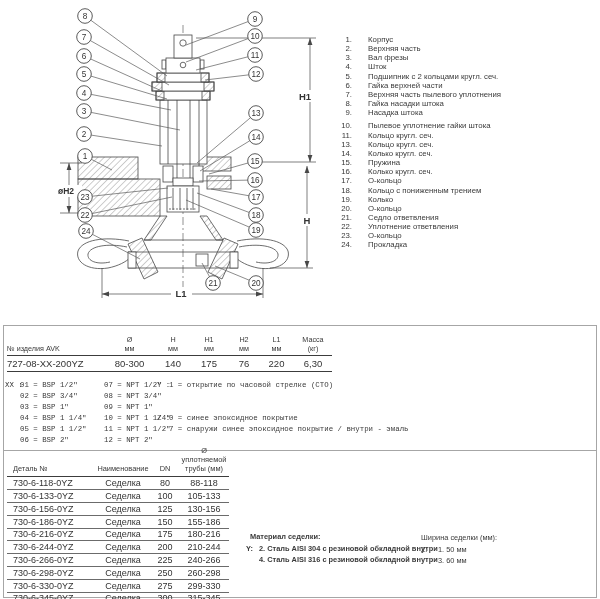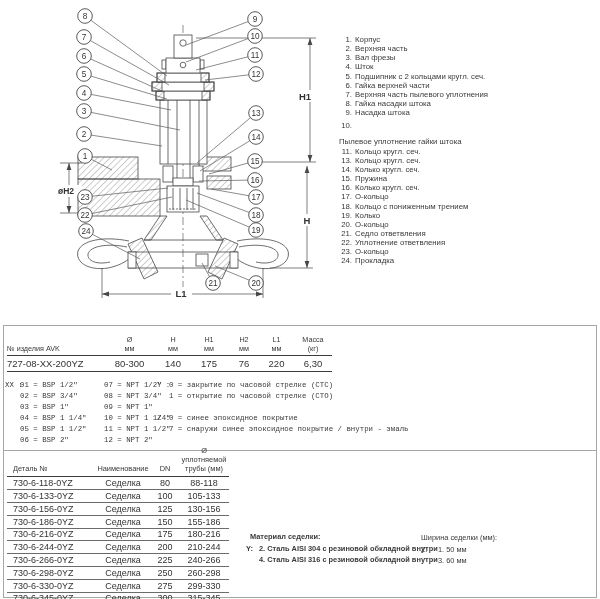--- a/index.html
+++ b/index.html
@@ -3,23 +3,23 @@
 <meta charset="utf-8">
 <style>
   html,body{margin:0;padding:0;background:#fff;}
   #page{position:relative;width:600px;height:599px;background:#fff;overflow:hidden;
         font-family:"Liberation Sans",sans-serif;color:#383838;}
   svg text{font-family:"Liberation Sans",sans-serif;}
 
   
   .parts-list{position:absolute;left:336px;top:35px;width:262px;font-size:7.8px;line-height:9.15px;color:#3a3a3a;}
   .pl-item{display:flex;}
-  .pl-item:nth-of-type(10){margin-top:4px;flex-direction:column;}
+  .pl-item:nth-of-type(10){margin-top:4px;}
   .pl-num{width:16px;text-align:right;flex:0 0 16px;}
-  .pl-label{margin-left:3px;}
+  .pl-label{margin-left:16px;}
 
   
   .bottom-box{position:absolute;left:3px;top:325px;width:592px;height:271px;border:1px solid #a6a6a6;}
   .box-divider{position:absolute;left:0;right:0;top:124px;border-top:1px solid #a6a6a6;height:0;}
 
   
   .spec-table{position:absolute;left:7px;top:336px;width:325px;border-collapse:collapse;table-layout:fixed;}
   .spec-table td,.spec-table th{padding:0;font-weight:normal;vertical-align:bottom;}
   .spec-table tr.sp-head th{font-size:7.2px;line-height:8.6px;text-align:center;padding-bottom:2px;border-bottom:1px solid #3c3c3c;}
   .spec-table tr.sp-head th:first-child{text-align:left;}
@@ -437,21 +437,20 @@
   <div>07 = NPT 1/2"</div>
       <div>08 = NPT 3/4"</div>
       <div>09 = NPT 1"</div>
       <div>10 = NPT 1 1/4"</div>
       <div>11 = NPT 1 1/2"</div>
       <div>12 = NPT 2"</div>
     </div>
   <div class="legend lg-y">Y :</div>
   <div class="legend lg-ylines">
 
-  <div>0 = закрытие по часовой стрелке (CTC)</div>
       <div>1 = открытие по часовой стрелке (CTO)</div>
     </div>
   <div class="legend lg-z">Z :</div>
   <div class="legend lg-zlines">
 
   <div>0 = синее эпоксидное покрытие</div>
       <div>7 = снаружи синее эпоксидное покрытие / внутри - эмаль</div>
     </div>
 
   <table class="saddle-table">

